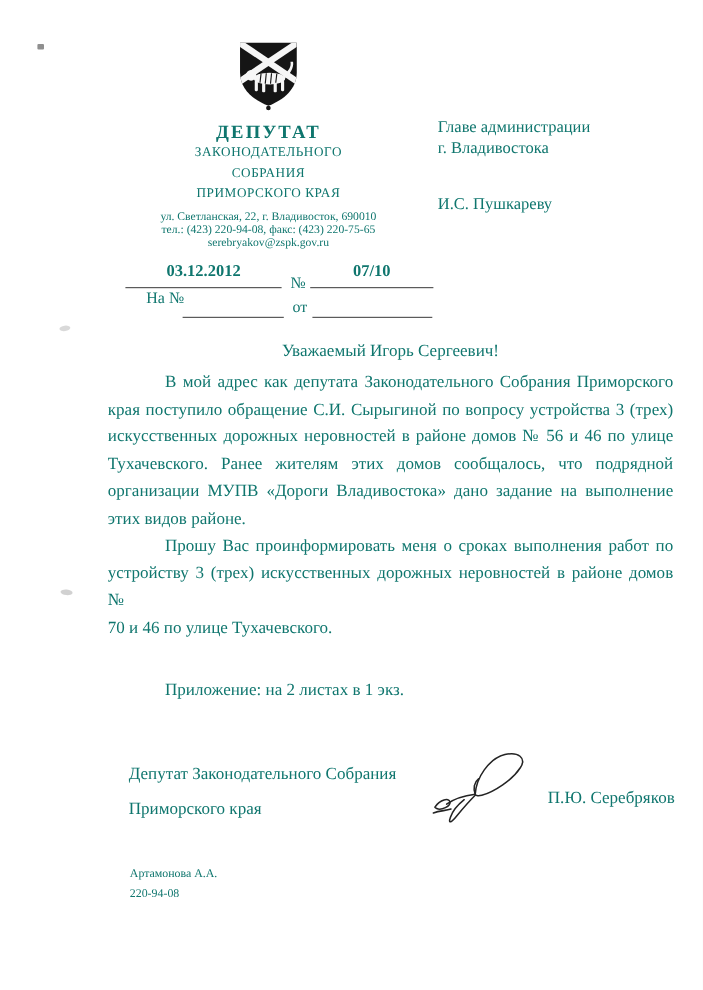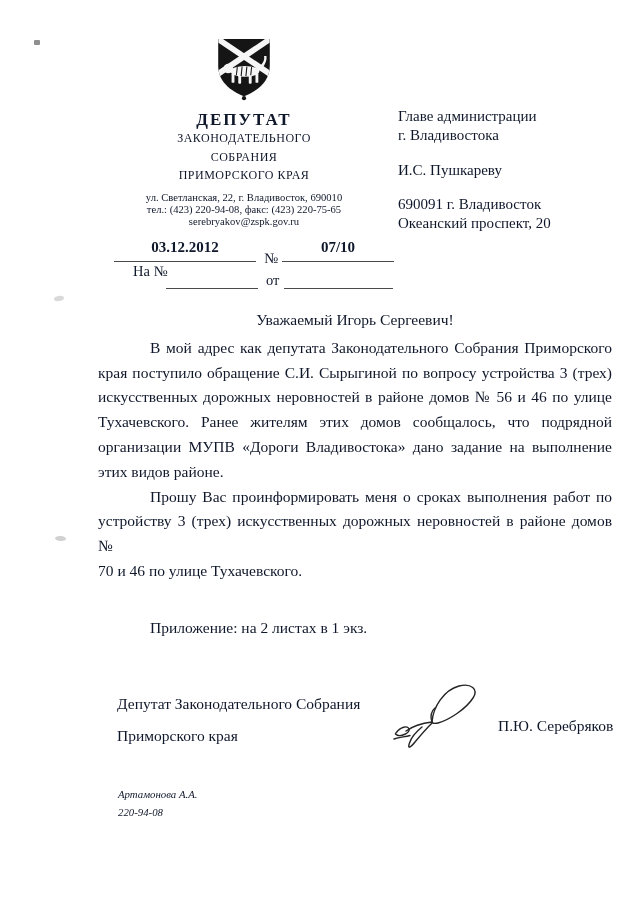--- a/index.html
+++ b/index.html
@@ -1,39 +1,39 @@
 <!DOCTYPE html>
 <html lang="ru"><head>
 <meta charset="utf-8">
 <style>
   html,body{margin:0;padding:0;background:#e8e8e8;}
   .page{
     position:relative;
     width:639px;height:900px;
     background:#ffffff;
     font-family:"Liberation Serif","DejaVu Serif",serif;
-    color:#0f172a;
+    color:#0f766e;
     overflow:hidden;
   }
   
   .smudge{position:absolute;border-radius:50%;}
   .sm1{left:34px;top:40px;width:6px;height:5px;background:#8f8f8f;border-radius:1px;}
   .sm2{left:54px;top:296px;width:10px;height:5px;background:#b9b9b9;opacity:.55;transform:rotate(-8deg);}
   .sm3{left:55px;top:536px;width:11px;height:5px;background:#ababab;opacity:.55;transform:rotate(5deg);}
 
   
   .letterhead{position:absolute;left:113px;top:37px;width:262px;text-align:center;}
   .emblem{display:block;margin:0 auto;}
   .org-line1{margin-top:9px;font-size:17px;font-weight:bold;letter-spacing:2px;line-height:19px;}
   .org-line{font-size:12px;letter-spacing:.5px;line-height:18.5px;}
   .lh-addr{margin-top:7px;font-size:10.6px;line-height:12px;}
 
   
   .addressee{position:absolute;left:398px;top:107px;width:220px;font-size:15px;line-height:19px;}
-  .addressee .name{margin-top:16px;}
+  .addressee .name{margin-top:32px;}
   .addressee .addr{margin-top:15px;}
 
   
   .ref{position:absolute;font-size:14.5px;}
   .ref-cell{position:absolute;text-align:center;border-bottom:1.3px solid #4a4a4a;font-weight:bold;font-size:15px;}
   .ref-date{left:114px;top:239px;width:142px;height:22px;}
   .ref-no-sign{left:264px;top:250px;}
   .ref-num{left:282px;top:239px;width:112px;height:22px;}
   .ref-na{left:133px;top:263px;}
   .ref-line{position:absolute;border-bottom:1.3px solid #4a4a4a;height:19px;}
@@ -49,21 +49,21 @@
   .indent{text-indent:52px;}
   .attachment{margin-top:32px;text-indent:52px;}
 
   
   .sig-title{position:absolute;left:117px;top:692px;width:260px;font-size:15.5px;line-height:23px;}
   .sig-title div{margin-bottom:9px;}
   .sig-img{position:absolute;left:391px;top:680px;}
   .sig-name{position:absolute;left:498px;top:717px;font-size:15.5px;}
 
   
-  .footer{position:absolute;left:118px;top:785px;font-size:10.8px;line-height:18px;font-style:italic;}
+  .footer{position:absolute;left:118px;top:785px;font-size:10.8px;line-height:18px;}
 </style>
 </head>
 <body>
 
 <div class="page">
 
   <div class="smudge sm1"></div>
   <div class="smudge sm2"></div>
   <div class="smudge sm3"></div>
 
@@ -105,24 +105,20 @@
       <div>ул. Светланская, 22,  г. Владивосток, 690010</div>
       <div>тел.: (423) 220-94-08, факс: (423) 220-75-65</div>
       <div>serebryakov@zspk.gov.ru</div>
     </div>
   </div>
 
   <div class="addressee">
     <div>Главе администрации</div>
     <div>г. Владивостока</div>
     <div class="name">И.С. Пушкареву</div>
-    <div class="addr">
-      <div>690091 г. Владивосток</div>
-      <div>Океанский проспект, 20</div>
-    </div>
   </div>
 
   <div class="ref-cell ref-date">03.12.2012</div>
   <span class="ref ref-no-sign">№</span>
   <div class="ref-cell ref-num">07/10</div>
   <span class="ref ref-na">На №</span>
   <div class="ref-line ref-line1"></div>
   <span class="ref ref-ot">от</span>
   <div class="ref-line ref-line2"></div>
 

